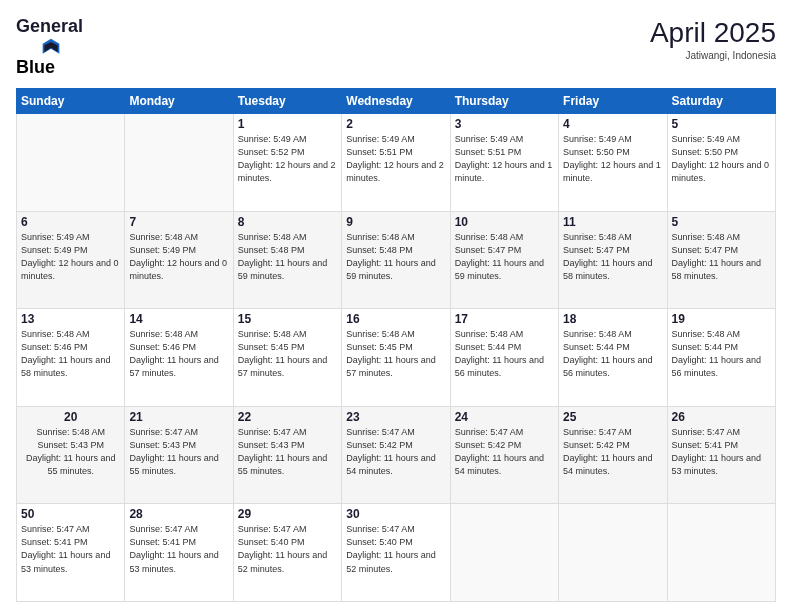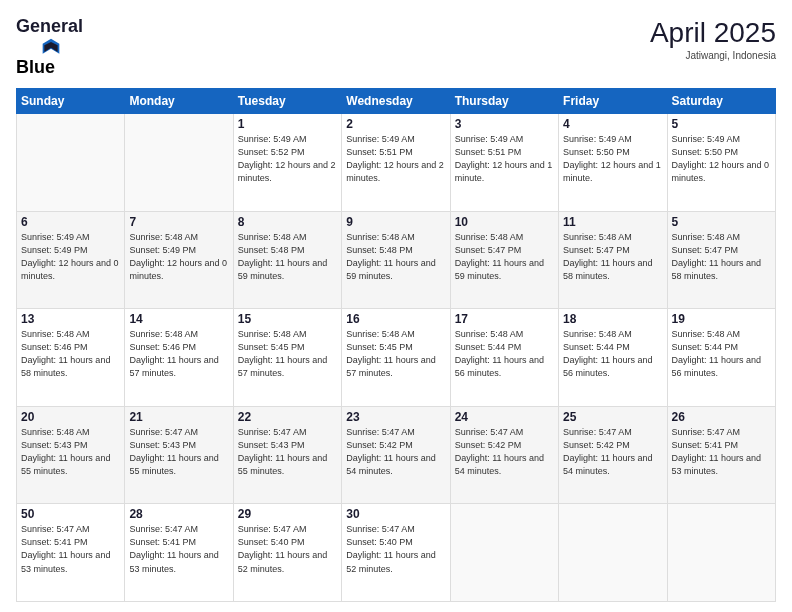--- a/index.html
+++ b/index.html
@@ -275,21 +275,21 @@
           </td>
           <td>
             <span class="day-num">19</span>
             <div class="day-info">Sunrise: 5:48 AM
 Sunset: 5:44 PM
 Daylight: 11 hours
 and 56 minutes.</div>
           </td>
         </tr>
         <tr>
-          <td style="background: rgb(245, 245, 245);">
+          <td style="background: rgb(245, 245, 245); text-align: center;">
             <span class="day-num">20</span>
             <div class="day-info">Sunrise: 5:48 AM
 Sunset: 5:43 PM
 Daylight: 11 hours
 and 55 minutes.</div>
           </td>
           <td style="background: rgb(245, 245, 245);">
             <span class="day-num">21</span>
             <div class="day-info">Sunrise: 5:47 AM
 Sunset: 5:43 PM

